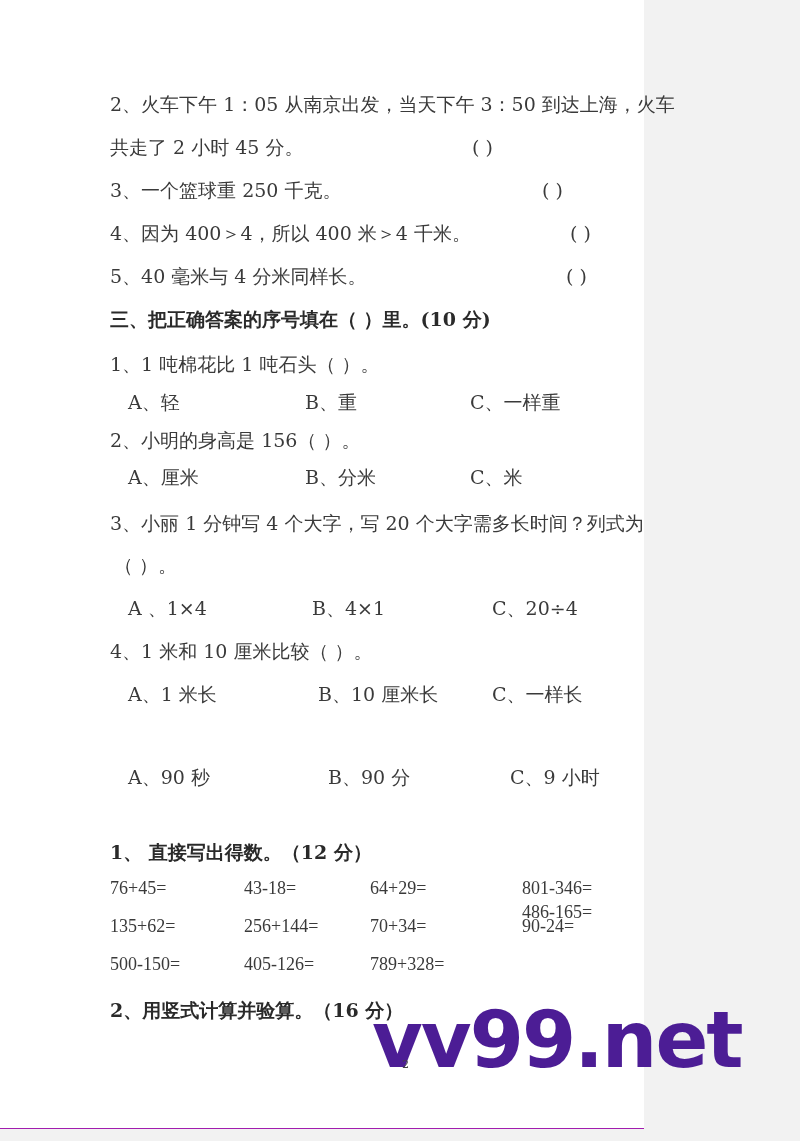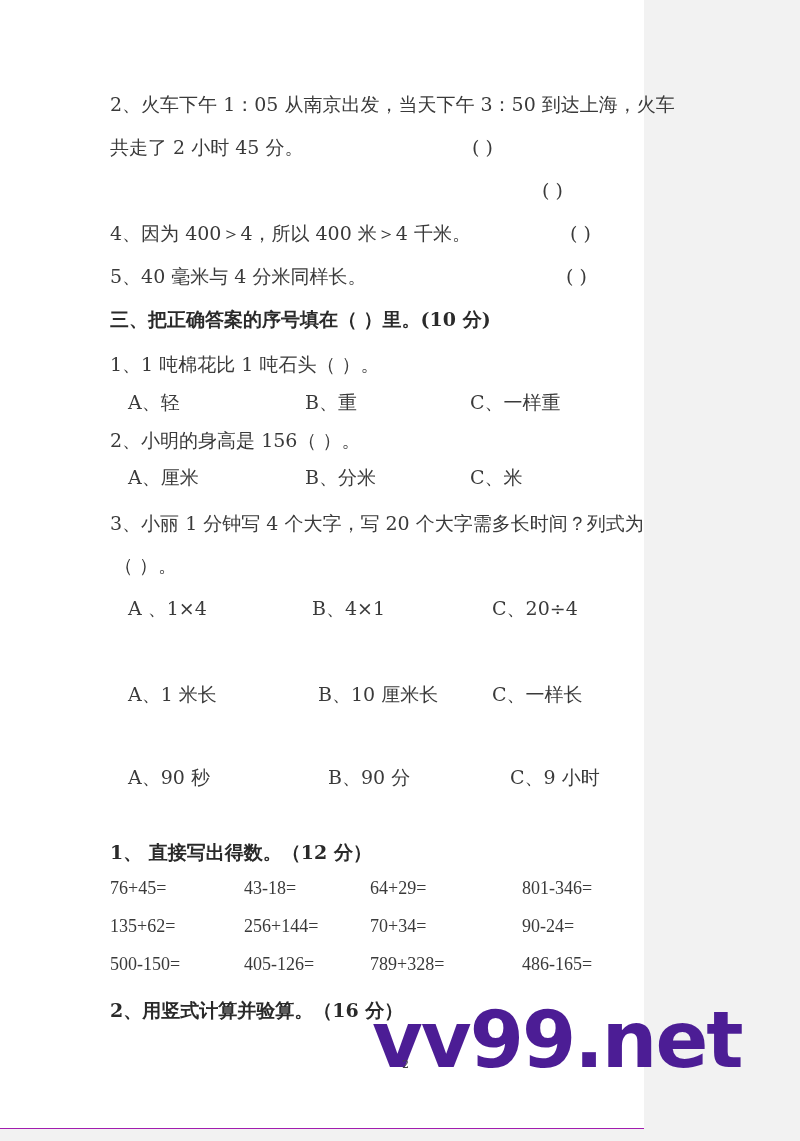--- a/index.html
+++ b/index.html
@@ -24,20 +24,21 @@
 </style>
 </head>
 <body>
 
 <div class="page">
 
   <div class="line" style="left:110px;top:92px;">2、火车下午 1：05 从南京出发，当天下午 3：50 到达上海，火车</div>
   <div class="line" style="left:110px;top:135px;">共走了 2 小时 45 分。</div>
   <div class="paren" style="left:472px;top:135px;">(      )</div>
 
+  <div class="line" style="left:110px;top:178px;">3、一个篮球重 250 千克。</div>
   <div class="paren" style="left:542px;top:178px;">(      )</div>
 
   <div class="line" style="left:110px;top:221px;">4、因为 400＞4，所以 400 米＞4 千米。</div>
   <div class="paren" style="left:570px;top:221px;">(      )</div>
 
   <div class="line" style="left:110px;top:264px;">5、40 毫米与 4 分米同样长。</div>
   <div class="paren" style="left:566px;top:264px;">(      )</div>
 
   <div class="line bold" style="left:110px;top:307px;">三、把正确答案的序号填在（     ）里。(10 分)</div>
 
@@ -50,20 +51,21 @@
   <div class="opt" style="left:128px;top:465px;">A、厘米</div>
   <div class="opt" style="left:305px;top:465px;">B、分米</div>
   <div class="opt" style="left:470px;top:465px;">C、米</div>
 
   <div class="line" style="left:110px;top:511px;">3、小丽  1  分钟写  4  个大字，写  20  个大字需多长时间？列式为</div>
   <div class="line" style="left:114px;top:553px;">（      ）。</div>
   <div class="opt" style="left:128px;top:596px;">A 、1×4</div>
   <div class="opt" style="left:312px;top:596px;">B、4×1</div>
   <div class="opt" style="left:492px;top:596px;">C、20÷4</div>
 
+  <div class="line" style="left:110px;top:639px;">4、1 米和 10 厘米比较（   ）。</div>
   <div class="opt" style="left:128px;top:682px;">A、1 米长</div>
   <div class="opt" style="left:318px;top:682px;">B、10 厘米长</div>
   <div class="opt" style="left:492px;top:682px;">C、一样长</div>
 
   <div class="opt" style="left:128px;top:765px;">A、90 秒</div>
   <div class="opt" style="left:328px;top:765px;">B、90 分</div>
   <div class="opt" style="left:510px;top:765px;">C、9 小时</div>
 
   <div class="line bold" style="left:110px;top:840px;">1、  直接写出得数。（12 分）</div>
 
@@ -73,20 +75,20 @@
   <div class="calc" style="left:522px;top:876px;">801-346=</div>
 
   <div class="calc" style="left:110px;top:914px;">135+62=</div>
   <div class="calc" style="left:244px;top:914px;">256+144=</div>
   <div class="calc" style="left:370px;top:914px;">70+34=</div>
   <div class="calc" style="left:522px;top:914px;">90-24=</div>
 
   <div class="calc" style="left:110px;top:952px;">500-150=</div>
   <div class="calc" style="left:244px;top:952px;">405-126=</div>
   <div class="calc" style="left:370px;top:952px;">789+328=</div>
-  <div class="calc" style="left:522px;top:952px;">486-165=</div>
+  <div class="calc" style="left:522px;top:900px;">486-165=</div>
 
   <div class="watermark">vv99.net</div>
 
   <div class="line bold" style="left:110px;top:998px;">2、用竖式计算并验算。（16 分）</div>
 
   <div class="pagenum">2</div>
 </div>
 
 </body></html>

